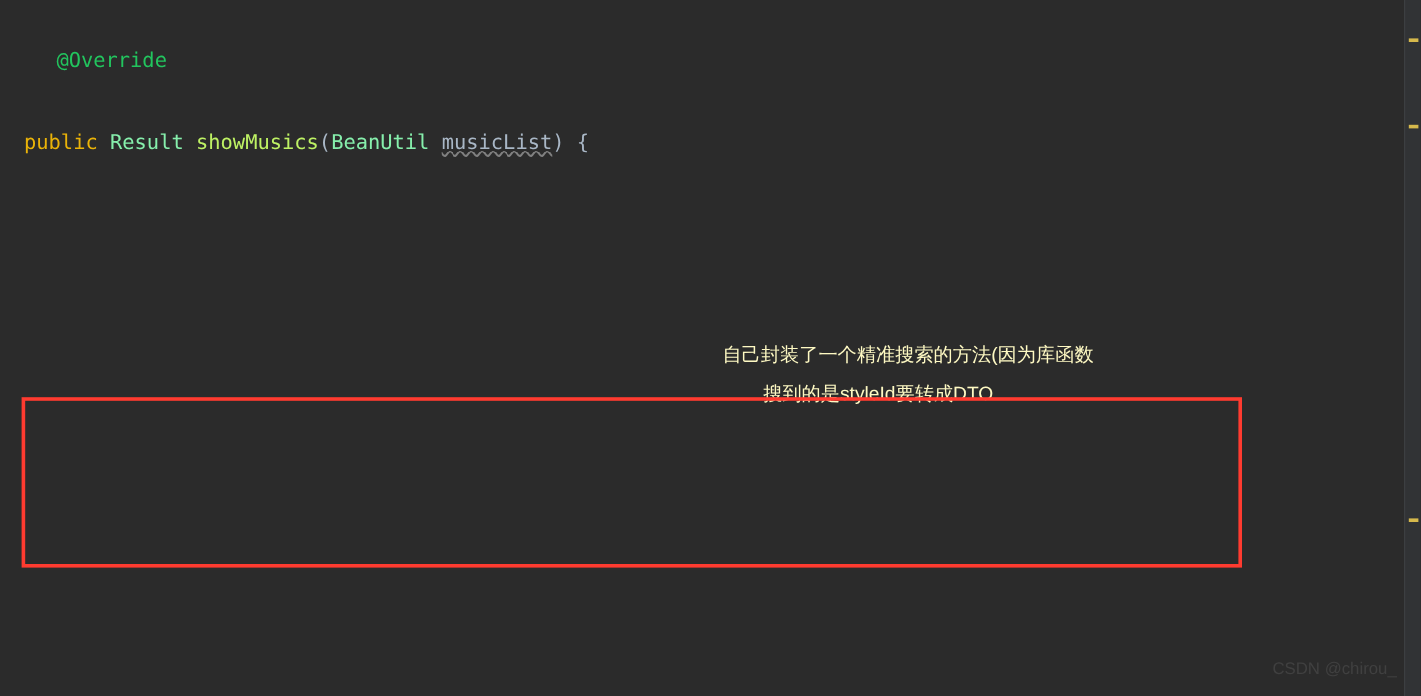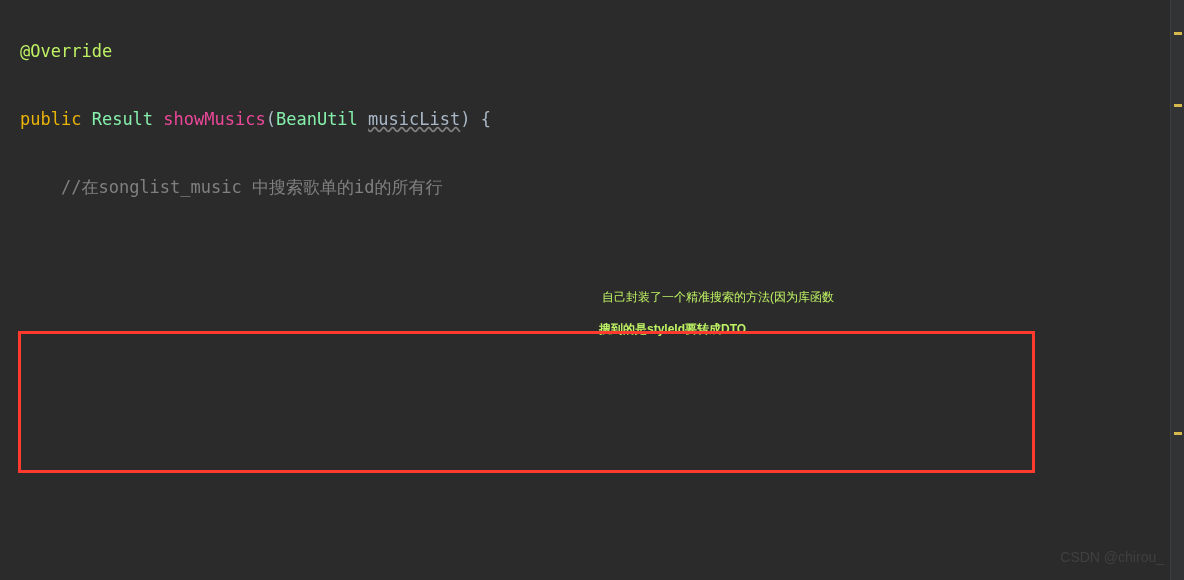--- a/index.html
+++ b/index.html
@@ -12,33 +12,33 @@
     overflow: hidden;
     width: 1184px;
     height: 580px;
     position: relative;
   }
   .editor {
     padding: 0 0 0 20px;
     white-space: pre;
     position: relative;
   }
-  .kw-annotation { color: #bef264; }
+  .kw-annotation { color: #22c55e; margin-left: 27px; }
   .kw-orange { color: #eab308; }
   .type { color: #86efac; }
-  .method-def { color: #ec4899; }
+  .method-def { color: #bef264; }
   .comment { color: #808080; }
   .purple { color: #9876aa; }
   .italic { font-style: italic; }
   .wavy-under { text-decoration: underline wavy #808080; text-decoration-skip-ink: none; }
   .red-annot {
-    color: #bef264;
+    color: #fef9c3;
     position: absolute;
     font-family: sans-serif, 'PingFang SC';
-    font-size: 12px;
+    font-size: 16px;
     white-space: normal;
   }
   .red-box {
     position: absolute;
     border: 3px solid #ff3b30;
     left: 18px;
     top: 331px;
     width: 1017px;
     height: 142px;
     pointer-events: none;
@@ -69,33 +69,32 @@
     opacity: 0.5;
   }
   .line { display: block; min-height: 34px; }
 </style>
 </head>
 <body>
 
 <div class="editor">
 <span class="line"><span class="kw-annotation">@Override</span></span>
 <span class="line"><span class="kw-orange">public</span> <span class="type">Result</span> <span class="method-def">showMusics</span>(<span class="type">BeanUtil</span> <span class="wavy-under">musicList</span>)<span> {</span></span>
-<span class="line">    <span class="comment">//在songlist_music 中搜索歌单的id的所有行</span></span>
 <span class="line">    </span>
 
 
 
 
 
 
 
 </div>
 
 <div class="red-annot" style="left:602px; top:280px;">自己封装了一个精准搜索的方法(因为库函数</div>
-<div class="red-annot" style="left:599px; top:312px;font-weight:bold;">搜到的是styleId要转成DTO</div>
+<div class="red-annot" style="left:636px; top:312px;">搜到的是styleId要转成DTO</div>
 
 <div class="red-box"></div>
 
 <div class="gutter">
   <div class="gutter-mark mark-yellow" style="top:32px"></div>
   <div class="gutter-mark mark-yellow" style="top:104px"></div>
   <div class="gutter-mark mark-yellow" style="top:432px"></div>
 </div>
 
 <div class="watermark">CSDN @chirou_</div>

